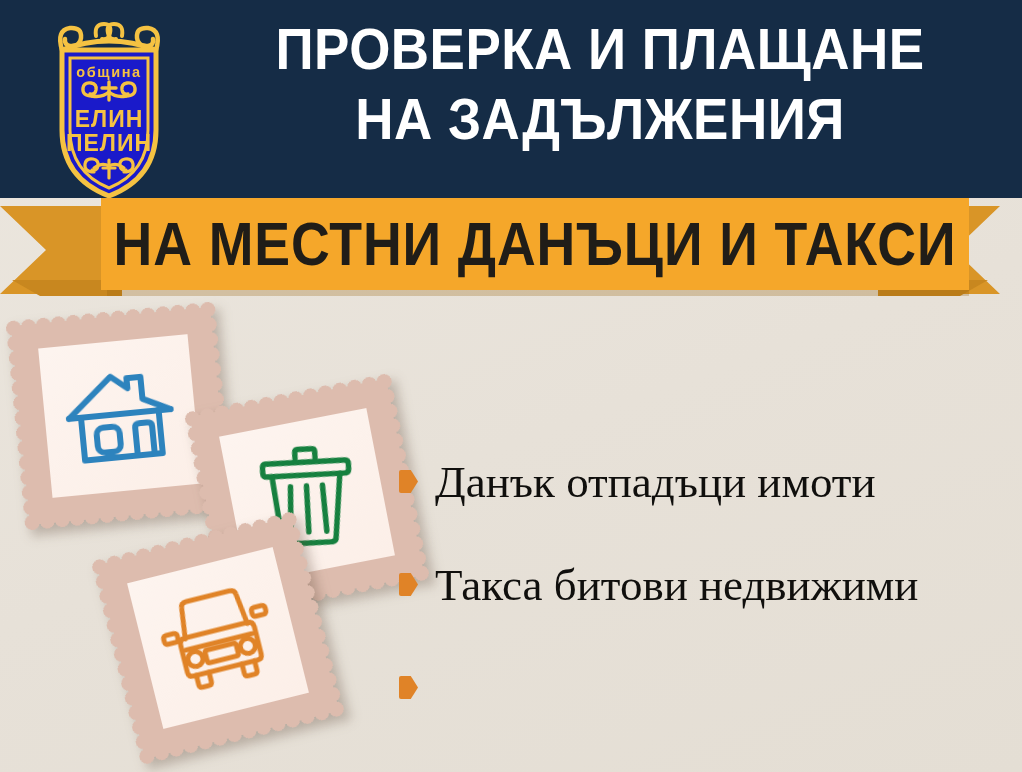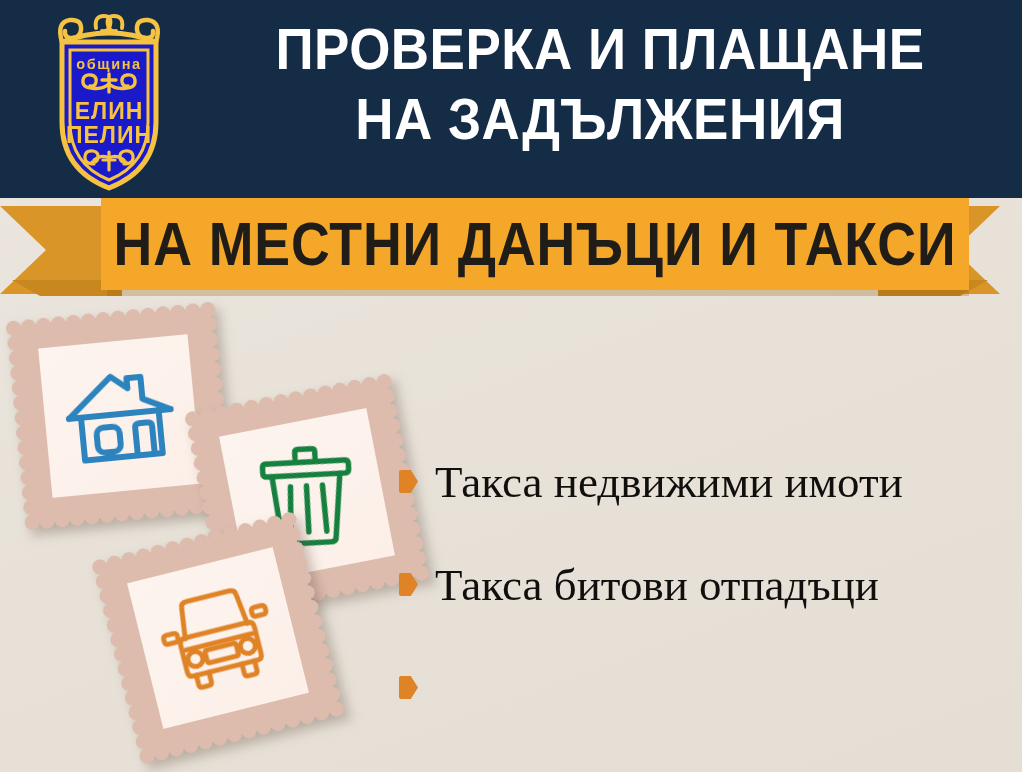--- a/index.html
+++ b/index.html
@@ -29,21 +29,21 @@
     left: 0; top: 0;
     width: 1022px;
     height: 198px;
     background: #152c46;
   }
 
   
   #crest {
     position: absolute;
     left: 34px;
-    top: 12px;
+    top: 20px;
     width: 150px;
     height: 182px;
   }
   #crest svg { display: block; width: 150px; height: 182px; }
 
   
   #header-title {
     position: absolute;
     left: 190px;
     top: 14px;
@@ -338,24 +338,24 @@
           <path d="M28 79 L28 89 Q28 92 32 92 L37 92 Q41 92 41 89 L41 79"></path>
           <path d="M75 79 L75 89 Q75 92 79 92 L84 92 Q88 92 88 89 L88 79"></path>
         </g>
       </svg>
     </div>
   </div>
 
   <div id="service-list">
     <div class="service-item">
       <span class="bullet"></span>
-      <span class="service-label">Такса недвижими имоти</span>
+      <span class="service-label">Данък отпадъци имоти</span>
     </div>
     <div class="service-item">
       <span class="bullet"></span>
-      <span class="service-label">Такса битови отпадъци</span>
+      <span class="service-label">Такса битови недвижими</span>
     </div>
     <div class="service-item">
       <span class="bullet"></span>
     </div>
   </div>
 
 </div>
 
 </body></html>

